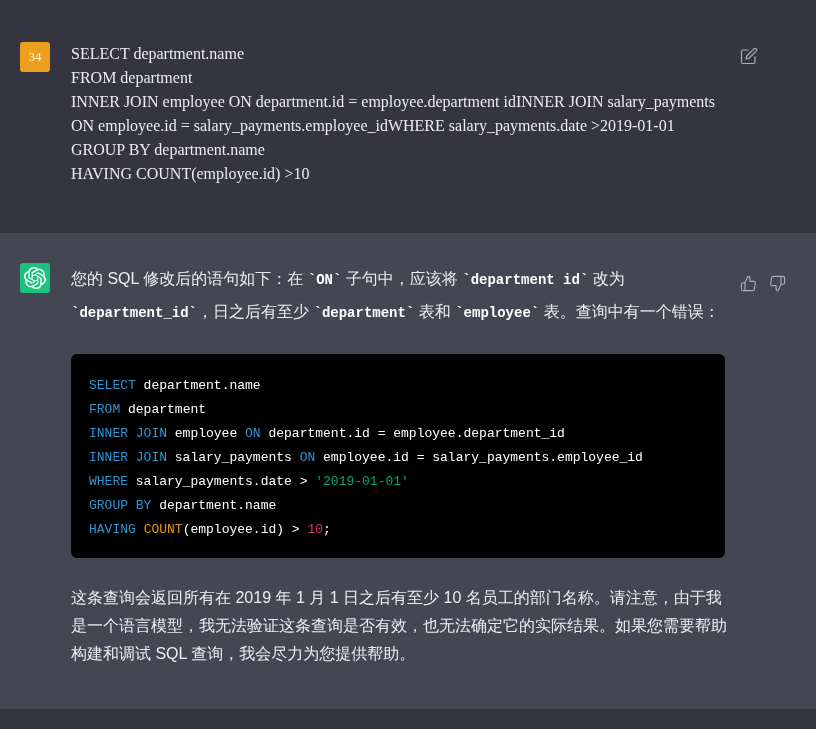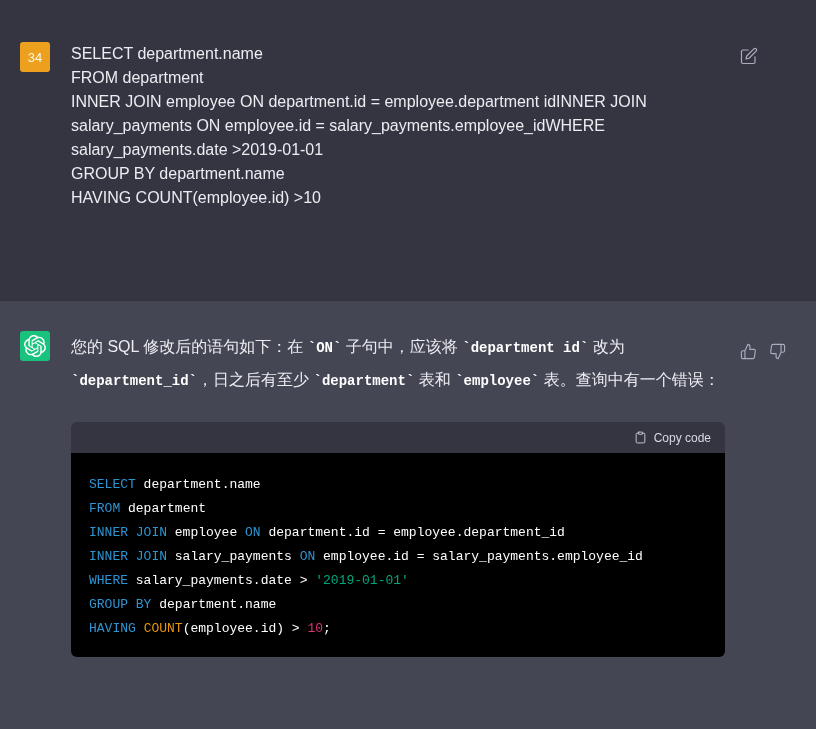--- a/index.html
+++ b/index.html
@@ -11,21 +11,21 @@
   }
   *{box-sizing:border-box;margin:0;padding:0;}
   html,body{width:816px;height:729px;overflow:hidden;}
   body{
     font-family:"Liberation Sans","DejaVu Sans",sans-serif;
     background:var(--user-section-bg);
     color:var(--text-primary);
     font-size:16px;
   }
   .msg{display:flex;align-items:flex-start;padding-left:20px;padding-right:20px;}
-  .msg.user{background:var(--user-section-bg);height:300px;padding-top:42px;}
+  .msg.user{background:var(--user-section-bg);height:232px;padding-top:42px;font-family:Liberation Serif, serif;}
   .msg.assistant{background:var(--assistant-section-bg);height:477px;padding-top:30px;
     border-top:1px solid rgba(32,33,35,.5);}
   .avatar-col{width:30px;flex:none;margin-right:21px;}
   .avatar{width:30px;height:30px;border-radius:3px;display:flex;align-items:center;justify-content:center;}
   .avatar.user-avatar{background:var(--user-avatar-bg);color:rgba(255,255,255,.92);font-size:13px;}
   .avatar.bot-avatar{background:var(--assistant-avatar-bg);}
   .avatar.bot-avatar svg{width:22px;height:22px;fill:#fff;}
   .content{width:656px;flex:none;}
   .actions{flex:1;display:flex;justify-content:flex-start;gap:12px;margin-left:13px;}
   .icon-btn{background:none;border:none;color:var(--icon-gray);cursor:pointer;padding:0;line-height:0;}
@@ -92,32 +92,24 @@
       <div class="avatar bot-avatar">
         <svg viewBox="0 0 24 24">
           <path d="M22.2819 9.8211a5.9847 5.9847 0 0 0-.5157-4.9108 6.0462 6.0462 0 0 0-6.5098-2.9A6.0651 6.0651 0 0 0 4.9807 4.1818a5.9847 5.9847 0 0 0-3.9977 2.9 6.0462 6.0462 0 0 0 .7427 7.0966 5.98 5.98 0 0 0 .511 4.9107 6.051 6.051 0 0 0 6.5146 2.9001A5.9847 5.9847 0 0 0 13.2599 24a6.0557 6.0557 0 0 0 5.7718-4.2058 5.9894 5.9894 0 0 0 3.9977-2.9001 6.0557 6.0557 0 0 0-.7475-7.073zm-9.022 12.6081a4.4755 4.4755 0 0 1-2.8764-1.0408l.1419-.0804 4.7783-2.7582a.7948.7948 0 0 0 .3927-.6813v-6.7369l2.02 1.1686a.071.071 0 0 1 .038.0615v5.5826a4.504 4.504 0 0 1-4.4945 4.4849zm-9.6607-4.1254a4.4708 4.4708 0 0 1-.5346-3.0137l.142.0852 4.783 2.7582a.7712.7712 0 0 0 .7806 0l5.8428-3.3685v2.3324a.0804.0804 0 0 1-.0332.0615L9.74 19.9502a4.4992 4.4992 0 0 1-6.1408-1.6464zM2.3408 7.8956a4.485 4.485 0 0 1 2.3655-1.9728V11.6a.7664.7664 0 0 0 .3879.6765l5.8144 3.3543-2.0201 1.1685a.0757.0757 0 0 1-.071 0l-4.8303-2.7865A4.504 4.504 0 0 1 2.3408 7.8956zm16.5963 3.8558L13.1038 8.364 15.1192 7.2a.0757.0757 0 0 1 .071 0l4.8303 2.7913a4.4944 4.4944 0 0 1-.6765 8.1042v-5.6772a.79.79 0 0 0-.407-.667zm2.0107-3.0231l-.142-.0852-4.7735-2.7818a.7759.7759 0 0 0-.7854 0L9.409 9.2297V6.8974a.0662.0662 0 0 1 .0284-.0615l4.8303-2.7866a4.4992 4.4992 0 0 1 6.6802 4.66zM8.3065 12.863l-2.02-1.1638a.0804.0804 0 0 1-.038-.0567V6.0742a4.4992 4.4992 0 0 1 7.3757-3.4537l-.142.0805L8.704 5.459a.7948.7948 0 0 0-.3927.6813zm1.0976-2.3654l2.602-1.4998 2.6069 1.4998v2.9994l-2.5974 1.4997-2.6067-1.4997z"></path>
         </svg>
       </div>
     </div>
     <div class="content">
       <p class="para"><span>您的 SQL 修改后的语句如下：在 </span><code class="inline-code">`ON`</code><span> 子句中，应该将 </span><code class="inline-code">`department id`</code><span> 改为 </span><code class="inline-code">`department_id`</code><span>，日之后有至少 </span><code class="inline-code">`department`</code><span> 表和 </span><code class="inline-code">`employee`</code><span> 表。查询中有一个错误：</span></p>
 
       <div class="codeblock">
-        <div class="codeblock-header">
-          <button class="copy-btn">
-            <svg class="feather" viewBox="0 0 24 24">
-              <rect x="8" y="2" width="8" height="4" rx="1"></rect>
-              <path d="M16 4h2a2 2 0 0 1 2 2v14a2 2 0 0 1-2 2H6a2 2 0 0 1-2-2V6a2 2 0 0 1 2-2h2"></path>
-            </svg>
-            <span>Copy code</span>
-          </button>
-        </div>
         <pre class="code-area"><div class="code-line"><span class="tok-kw">SELECT</span><span class="tok-plain"> department.name</span></div><div class="code-line"><span class="tok-kw">FROM</span><span class="tok-plain"> department</span></div><div class="code-line"><span class="tok-kw">INNER JOIN</span><span class="tok-plain"> employee </span><span class="tok-kw">ON</span><span class="tok-plain"> department.id = employee.department_id</span></div><div class="code-line"><span class="tok-kw">INNER JOIN</span><span class="tok-plain"> salary_payments </span><span class="tok-kw">ON</span><span class="tok-plain"> employee.id = salary_payments.employee_id</span></div><div class="code-line"><span class="tok-kw">WHERE</span><span class="tok-plain"> salary_payments.date &gt; </span><span class="tok-str">'2019-01-01'</span></div><div class="code-line"><span class="tok-kw">GROUP BY</span><span class="tok-plain"> department.name</span></div><div class="code-line"><span class="tok-kw">HAVING</span><span class="tok-plain"> </span><span class="tok-fn">COUNT</span><span class="tok-plain">(employee.id) &gt; </span><span class="tok-num">10</span><span class="tok-plain">;</span></div></pre>
       </div>
 
+      <p class="para second">这条查询会返回所有在 2019 年 1 月 1 日之后有至少 10 名员工的部门名称。请注意，由于我是一个语言模型，我无法验证这条查询是否有效，也无法确定它的实际结果。如果您需要帮助构建和调试 SQL 查询，我会尽力为您提供帮助。</p>
     </div>
     <div class="actions">
       <button class="icon-btn">
         <svg class="feather" width="17" height="17" viewBox="0 0 24 24">
           <path d="M14 9V5a3 3 0 0 0-3-3l-4 9v11h11.28a2 2 0 0 0 2-1.7l1.38-9a2 2 0 0 0-2-2.3zM7 22H4a2 2 0 0 1-2-2v-7a2 2 0 0 1 2-2h3"></path>
         </svg>
       </button>
       <button class="icon-btn">
         <svg class="feather" width="17" height="17" viewBox="0 0 24 24">
           <path d="M10 15v4a3 3 0 0 0 3 3l4-9V2H5.72a2 2 0 0 0-2 1.7l-1.38 9a2 2 0 0 0 2 2.3zm7-13h2.67A2.31 2.31 0 0 1 22 4v7a2.31 2.31 0 0 1-2.33 2H17"></path>

